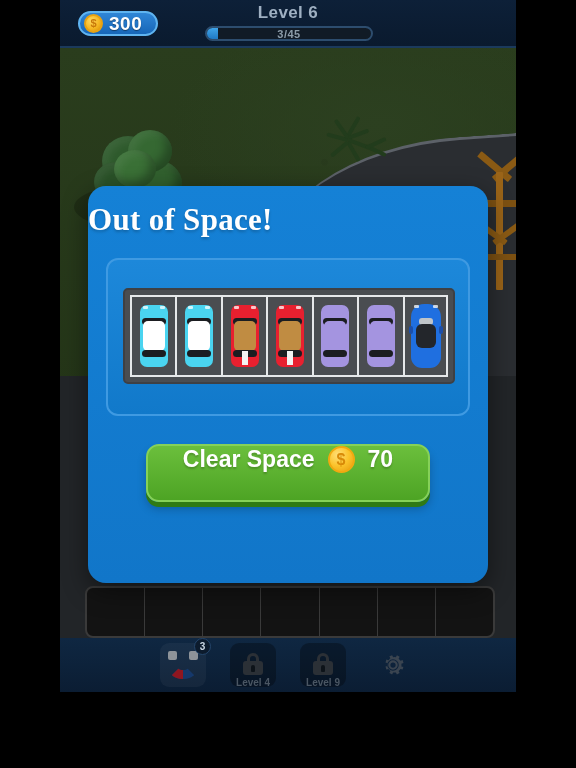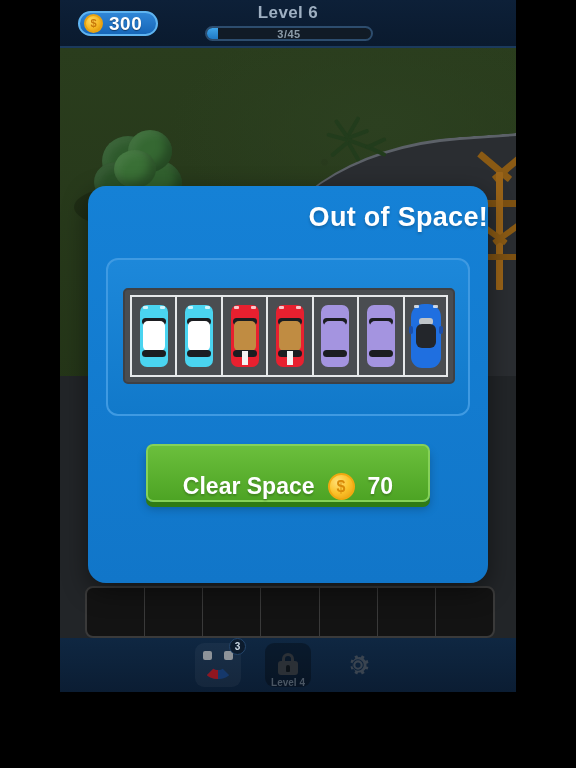--- a/index.html
+++ b/index.html
@@ -261,24 +261,24 @@
   
   .modal {
     position: absolute; left: 88px; top: 186px;
     width: 400px; height: 397px;
     background: linear-gradient(180deg, #1581d6 0%, #1176c9 100%);
     border-radius: 18px;
     box-shadow: 0 8px 26px rgba(0,0,0,.45);
   }
   .modal-title {
     position: absolute; left: 0; top: 16px; width: 100%;
-    text-align: right;
+    text-align: left;
     color: #ffffff;
-    font-size: 27px; font-weight: 700;
-    font-family: Liberation Sans, sans-serif;
+    font-size: 31px; font-weight: 700;
+    font-family: Liberation Serif, serif;
     letter-spacing: .3px;
     text-shadow: 0 2px 3px rgba(0,0,0,.22);
   }
 
   .panel {
     position: absolute; left: 18px; top: 72px;
     width: 364px; height: 158px;
     background: linear-gradient(180deg, #1d88da 0%, #1179ca 100%);
     border: 2px solid #3f9ae2;
     border-radius: 12px;
@@ -356,24 +356,24 @@
   }
   .car.sport .mirrorL { left: -2px; }
   .car.sport .mirrorR { right: -2px; }
 
   
   .cta {
     position: absolute; left: 58px; top: 258px;
     width: 284px; height: 58px;
     background: linear-gradient(180deg, #6bbf3c 0%, #4da424 100%);
     border: 2px solid #86d158;
-    border-radius: 7px;
+    border-radius: 13px;
     box-shadow: 0 5px 0 #2f7a14, 0 7px 10px rgba(0,0,0,.22);
     box-sizing: border-box;
-    display: flex; align-items: flex-end; justify-content: center; gap: 13px;
+    display: flex; align-items: flex-start; justify-content: center; gap: 13px;
     cursor: pointer;
   }
   .cta-label {
     color: #ffffff; font-size: 23px; font-weight: 700;
     font-family: "Liberation Sans", sans-serif;
     text-shadow: 0 2px 2px rgba(0,0,0,.20);
   }
   .cta-coin {
     width: 27px; height: 27px; border-radius: 50%;
     background: radial-gradient(circle at 34% 30%, #ffe079 0%, #fbc32b 50%, #e79a0c 100%);
@@ -491,20 +491,28 @@
 
       <div class="tool locked">
         <div class="lock">
           <div class="shackle"></div>
             <div class="body"></div>
             <div class="hole"></div>
         </div>
         <div class="lock-label">Level 4</div>
       </div>
 
+      <div class="tool locked">
+        <div class="lock">
+          <div class="shackle"></div>
+            <div class="body"></div>
+            <div class="hole"></div>
+        </div>
+        <div class="lock-label">Level 9</div>
+      </div>
 
       <div class="tool plain">
         <svg class="gear" viewBox="0 0 24 24">
           <path fill="#3a4450" d="M12 8.2a3.8 3.8 0 100 7.6 3.8 3.8 0 000-7.6zm0 5.9a2.1 2.1 0 110-4.2 2.1 2.1 0 010 4.2z"></path>
           <path fill="#3a4450" d="M20.4 13.6l-1.7-.5a6.9 6.9 0 000-2.2l1.7-.5-.7-2.4-1.7.5a7 7 0 00-1.5-1.6l.8-1.6-2.2-1.2-.8 1.6a6.9 6.9 0 00-2.2 0l-.8-1.6L9.1 4.9l.8 1.6a7 7 0 00-1.5 1.6l-1.7-.5-.7 2.4 1.7.5a6.9 6.9 0 000 2.2l-1.7.5.7 2.4 1.7-.5a7 7 0 001.5 1.6l-.8 1.6 2.2 1.2.8-1.6a6.9 6.9 0 002.2 0l.8 1.6 2.2-1.2-.8-1.6a7 7 0 001.5-1.6l1.7.5.7-2.4zM12 16.6a4.6 4.6 0 110-9.2 4.6 4.6 0 010 9.2z"></path>
         </svg>
       </div>
 
     </div>
 

